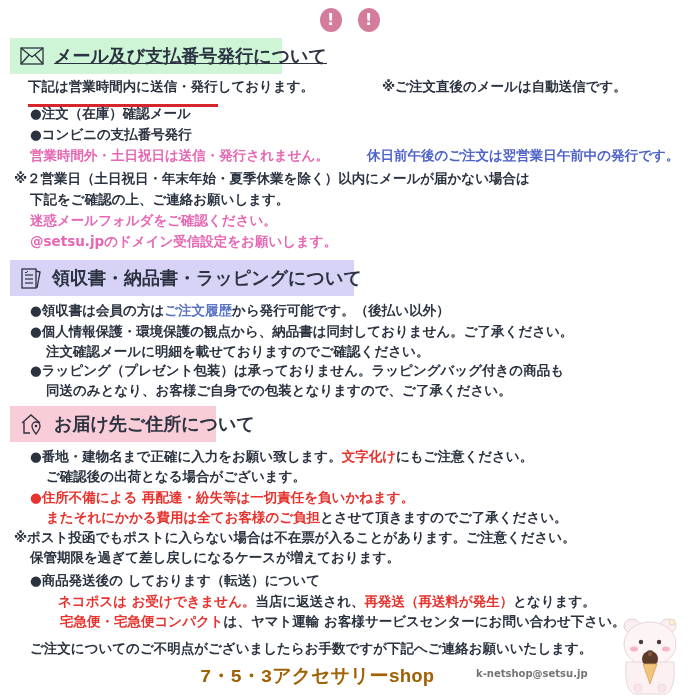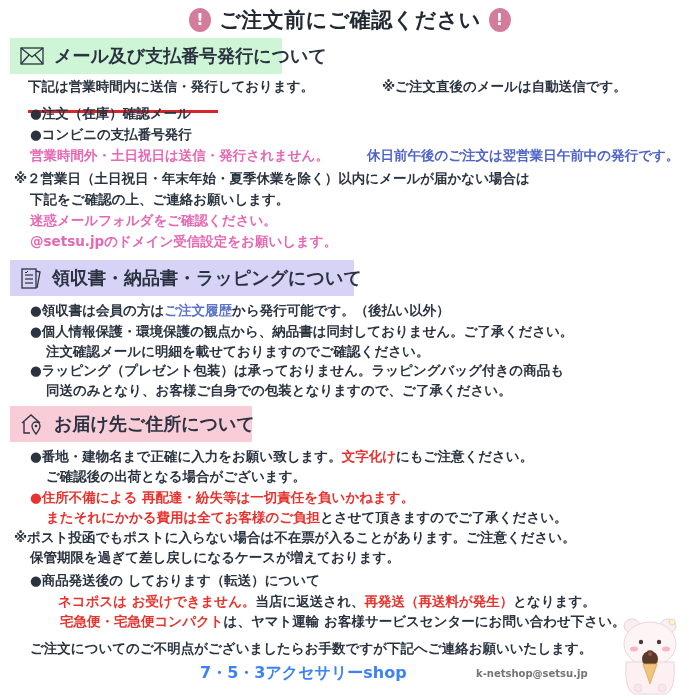--- a/index.html
+++ b/index.html
@@ -27,37 +27,36 @@
   }
   .sh-green { background: #cdf5d6; }
   .sh-purple { background: #d6d3f7; }
   .sh-pink { background: #f9cdd8; }
   .sh-icon { width: 26px; height: 26px; margin-right: 10px; display: inline-flex; align-items: center; justify-content: center; }
   .line { font-size: 13.5px; line-height: 20px; color: #2b3340; }
   .pink { color: #e667b3; }
   .blue { color: #4f63c9; margin-left: 38px; }
   .lblue { color: #5a74c8; }
   .red { color: #e7322d; }
-  .ul { border-bottom: 3px solid #d6262c; padding-bottom: 16px; }
+  .ul { border-bottom: 3px solid #d6262c; padding-bottom: 10px; }
   .bear {
     left: 612px; top: 612px; width: 76px; height: 84px;
   }
-  .footer-shop { font-size: 16px; color: #3b82f6; }
+  .footer-shop { font-size: 19px; color: #a16207; font-family: Liberation Mono, monospace; }
   .footer-mail { font-size: 10px; color: #737373; }
 </style>
 </head>
 <body>
 
 <div class="abs title">
   <span class="excl">!</span>
-  <span>ご注文前にご確認ください</span>
   <span class="excl">!</span>
 </div>
 
-<div class="abs section-head sh-green" style="left:10px; top:38px; width:272px;">
+<div class="abs section-head sh-green" style="left:10px; top:38px; width:272px;text-decoration:underline;">
   <span class="sh-icon">
     <svg width="24" height="18" viewBox="0 0 24 18">
         <rect x="1" y="1" width="22" height="16" fill="none" stroke="#2b3340" stroke-width="1.3"></rect>
         <polyline points="1,1 12,10 23,1" fill="none" stroke="#2b3340" stroke-width="1.3"></polyline>
         <line x1="1" y1="17" x2="9" y2="8" stroke="#2b3340" stroke-width="1.3"></line>
         <line x1="23" y1="17" x2="15" y2="8" stroke="#2b3340" stroke-width="1.3"></line>
       </svg>
   </span>
   <span>メール及び支払番号発行について</span>
 </div>
@@ -92,21 +91,21 @@
 </div>
 
 <div class="abs line" style="left:30px; top:300px;">
   <span>●領収書は会員の方は</span><span class="lblue">ご注文履歴</span><span>から発行可能です。（後払い以外）</span>
 </div>
 <div class="abs line" style="left:30px; top:321px;">●個人情報保護・環境保護の観点から、納品書は同封しておりません。ご了承ください。</div>
 <div class="abs line" style="left:46px; top:341px;">注文確認メールに明細を載せておりますのでご確認ください。</div>
 <div class="abs line" style="left:30px; top:360px;">●ラッピング（プレゼント包装）は承っておりません。ラッピングバッグ付きの商品も</div>
 <div class="abs line" style="left:46px; top:380px;">同送のみとなり、お客様ご自身での包装となりますので、ご了承ください。</div>
 
-<div class="abs section-head sh-pink" style="left:10px; top:406px; width:242px;">
+<div class="abs section-head sh-pink" style="left:10px; top:406px; width:206px;">
   <span class="sh-icon">
     <svg width="24" height="24" viewBox="0 0 24 24">
         <polyline points="2,11 11,3 20,11" fill="none" stroke="#2b3340" stroke-width="1.4"></polyline>
         <polyline points="4,10 4,21 10,21" fill="none" stroke="#2b3340" stroke-width="1.4"></polyline>
         <path d="M16 22 C12 17 12 15 12 14 A4 4 0 0 1 20 14 C20 15 20 17 16 22 Z" fill="none" stroke="#2b3340" stroke-width="1.3"></path>
         <circle cx="16" cy="14" r="1.3" fill="#2b3340"></circle>
       </svg>
   </span>
   <span>お届け先ご住所について</span>
 </div>

